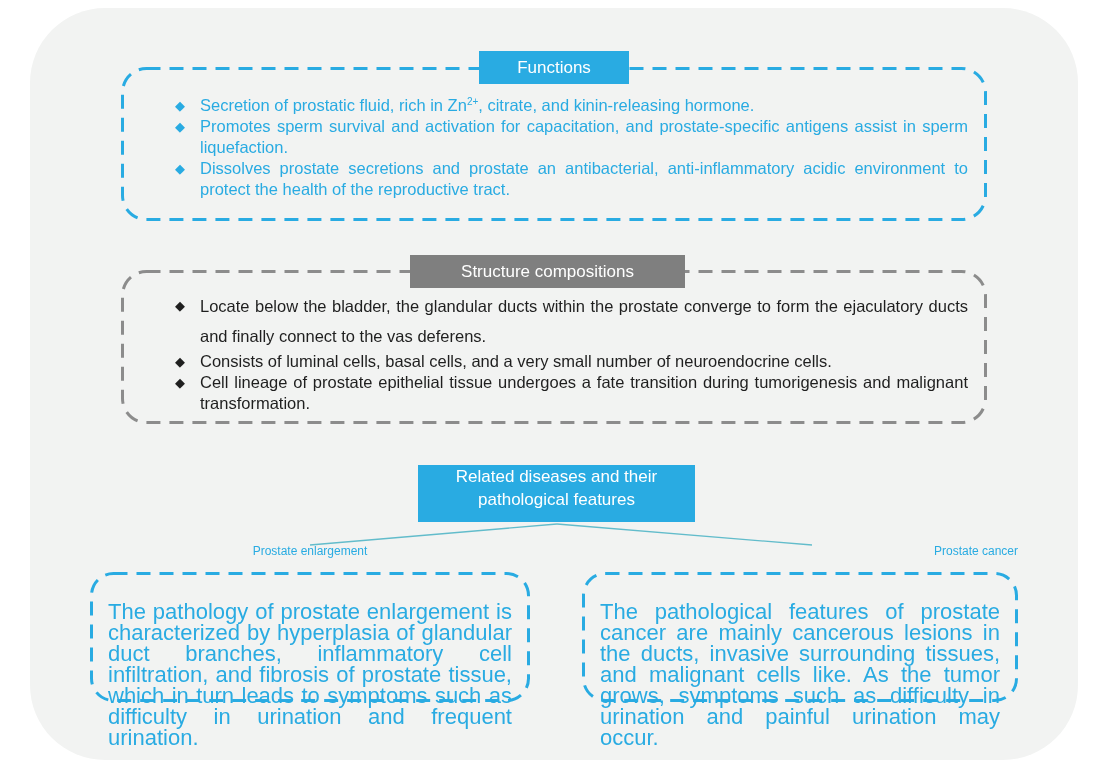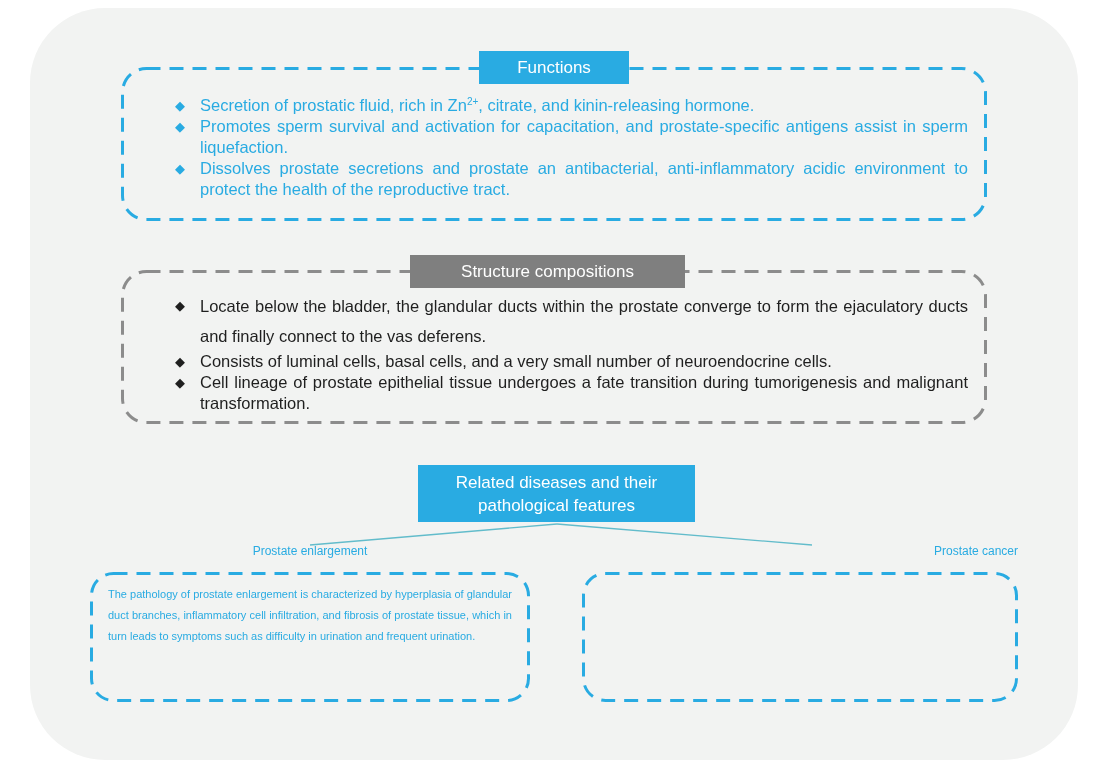--- a/index.html
+++ b/index.html
@@ -23,35 +23,35 @@
   #structure-box { left: 121px; top: 270px; width: 866px; height: 154px; }
   #left-box      { left: 90px;  top: 572px; width: 440px; height: 130px; }
   #right-box     { left: 582px; top: 572px; width: 436px; height: 130px; }
 
   .hdr {
     position: absolute; box-sizing: border-box; z-index: 3;
     color: #ffffff; font-weight: normal; font-size: 17px; text-align: center;
   }
   #functions-hdr { left: 479px; top: 51px;  width: 150px; height: 33px; line-height: 33px; background: #29ABE2; }
   #structure-hdr { left: 410px; top: 255px; width: 275px; height: 33px; line-height: 33px; background: #7F7F7F; }
-  #related-hdr   { left: 418px; top: 465px; width: 277px; height: 57px; line-height: 23px; padding-top: 6px; background: #29ABE2; }
+  #related-hdr   { left: 418px; top: 465px; width: 277px; height: 57px; line-height: 23px; background: #29ABE2; }
 
   .list { position: relative; z-index: 2; padding: 28px 19px 0 54px; font-size: 16.5px; line-height: 21px; }
   #structure-box .list { padding-top: 21px; }
   .blue-text { color: #29ABE2; }
   .dark-text { color: #1F1F1F; }
   .li  { display: flex; }
   .blt { flex: 0 0 25px; width: 25px; font-size: 13px; }
   .txt { flex: 1; text-align: justify; }
   .loose, .loose .txt { line-height: 30px; }
   sup { font-size: 10px; line-height: 0; }
 
   .para {
-    position: relative; z-index: 2; margin: 12px 18px 0;
-    font-size: 11px; line-height: 21px; color: #29ABE2;
+    position: relative; z-index: 2; margin: 29px 18px 0;
+    font-size: 22px; line-height: 21px; color: #29ABE2;
     text-align: justify;
   }
 
   .sublabel {
     position: absolute; top: 544px; z-index: 2;
     font-size: 12px; color: #29ABE2; text-align: center;
   }
   #left-label  { left: 90px;  width: 440px; }
   #right-label { left: 582px; width: 436px; text-align: right; }
 
@@ -123,15 +123,16 @@
     <svg class="frame" width="440" height="130">
       <rect x="1.5" y="1.5" width="437" height="127" rx="22" fill="none" stroke-width="3" stroke-dasharray="14 9" stroke="#29ABE2"></rect>
     </svg>
     <div class="para">The pathology of prostate enlargement is characterized by hyperplasia of glandular duct branches, inflammatory cell infiltration, and fibrosis of prostate tissue, which in turn leads to symptoms such as difficulty in urination and frequent urination.</div>
   </div>
 
   <div class="box" id="right-box">
     <svg class="frame" width="436" height="130">
       <rect x="1.5" y="1.5" width="433" height="127" rx="22" fill="none" stroke-width="3" stroke-dasharray="14 9" stroke="#29ABE2"></rect>
     </svg>
+    <div class="para">The pathological features of prostate cancer are mainly cancerous lesions in the ducts, invasive surrounding tissues, and malignant cells like. As the tumor grows, symptoms such as difficulty in urination and painful urination may occur.</div>
   </div>
 
 </div>
 
 </body></html>

